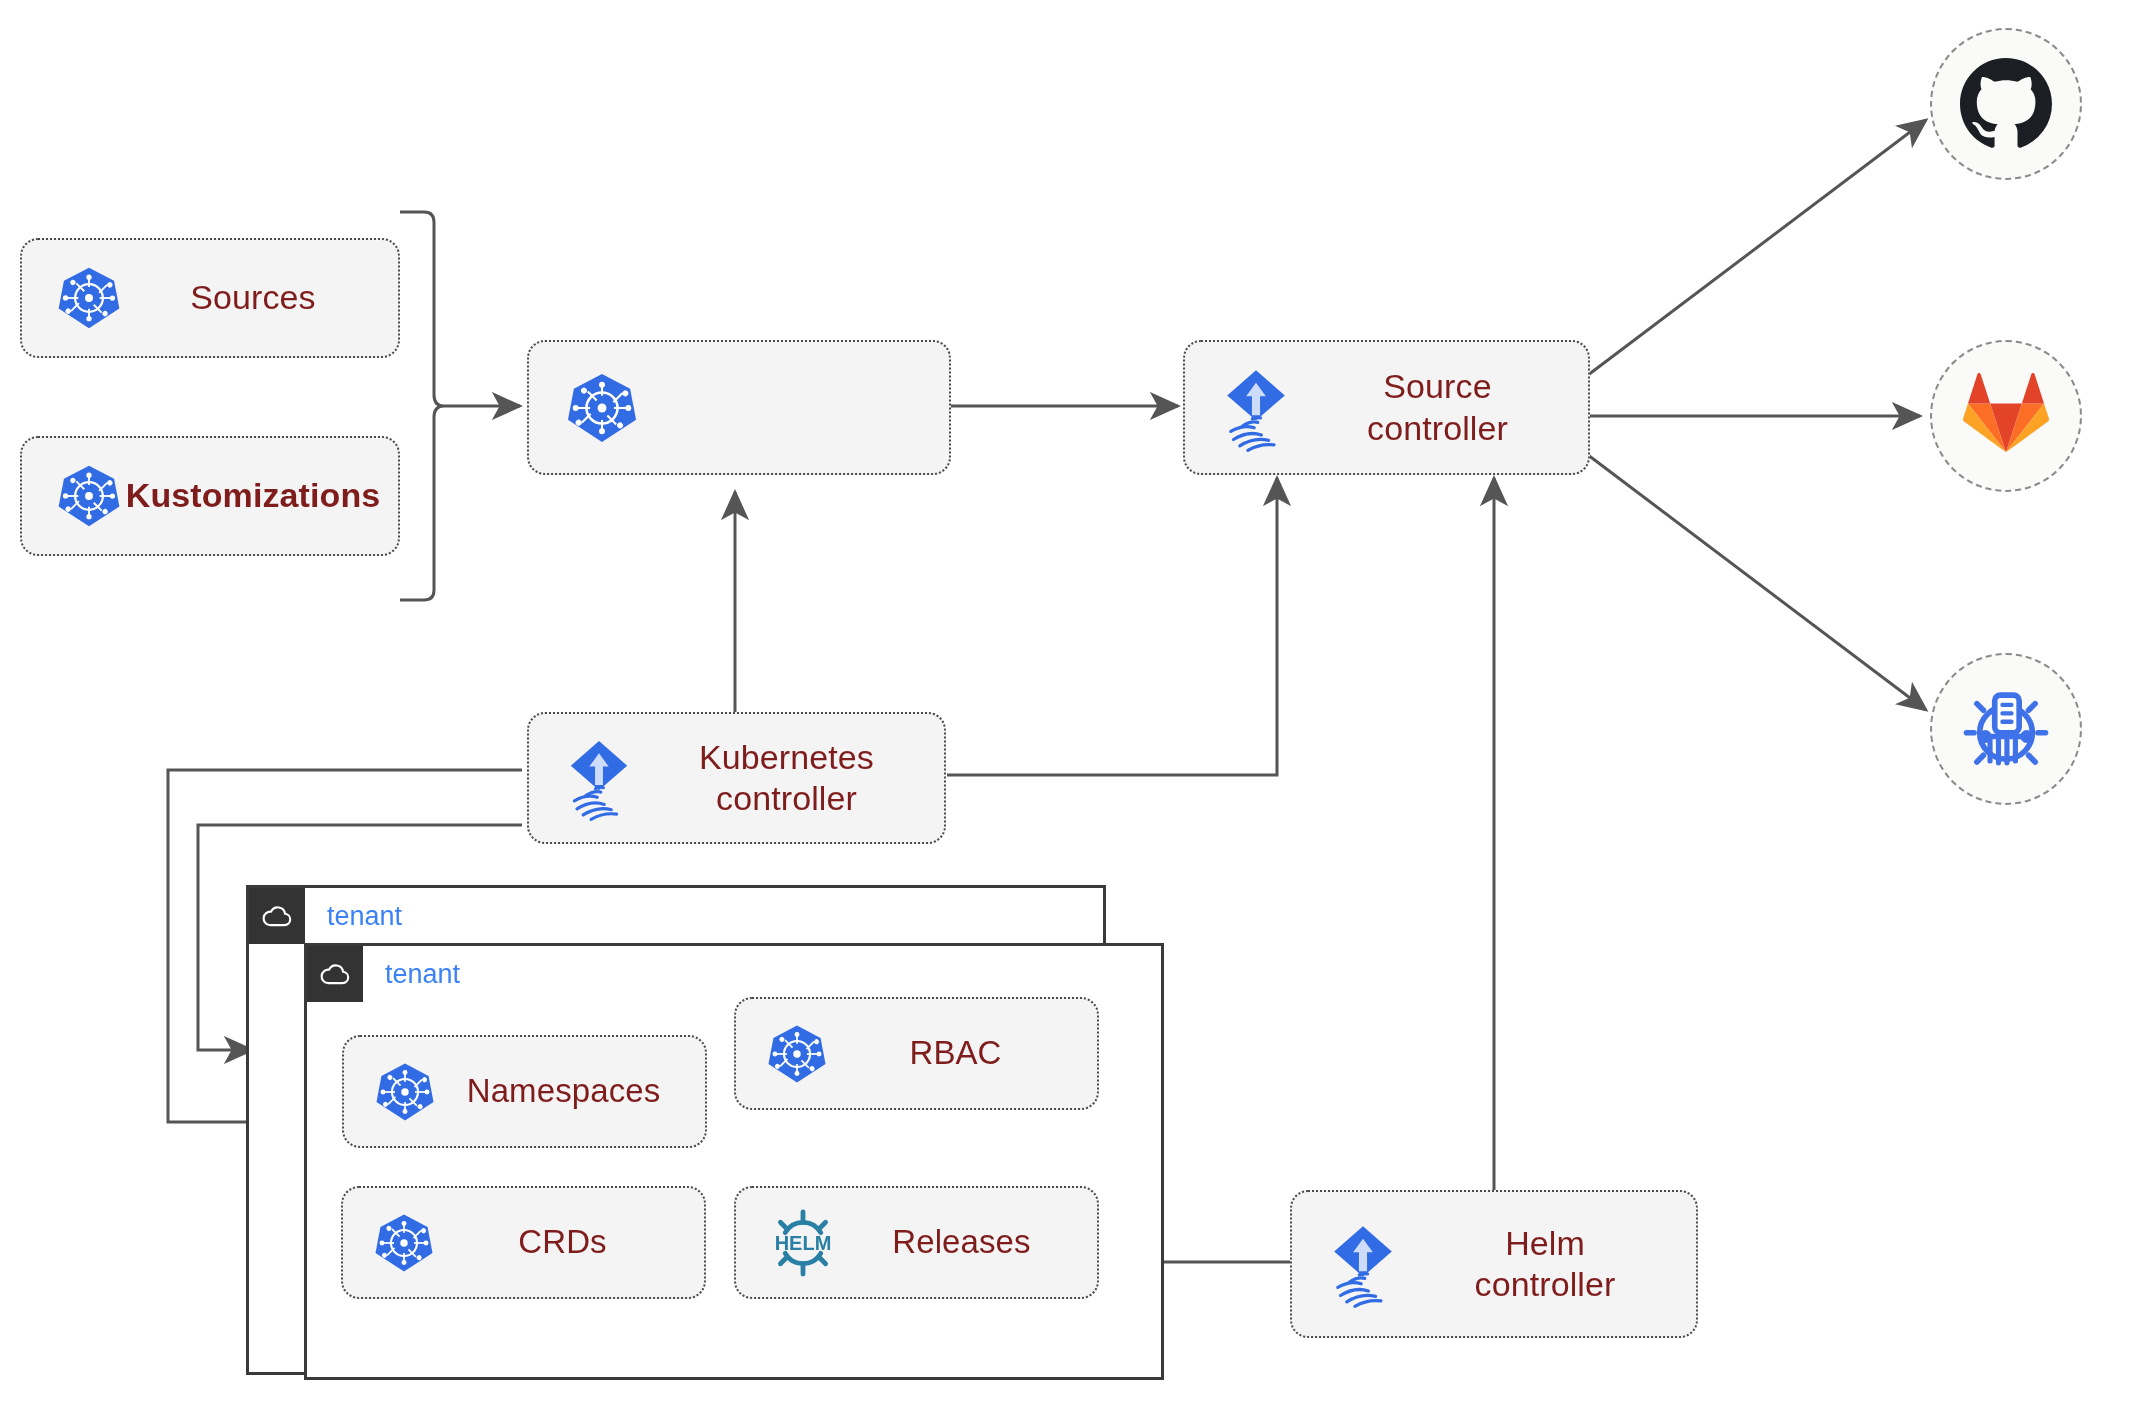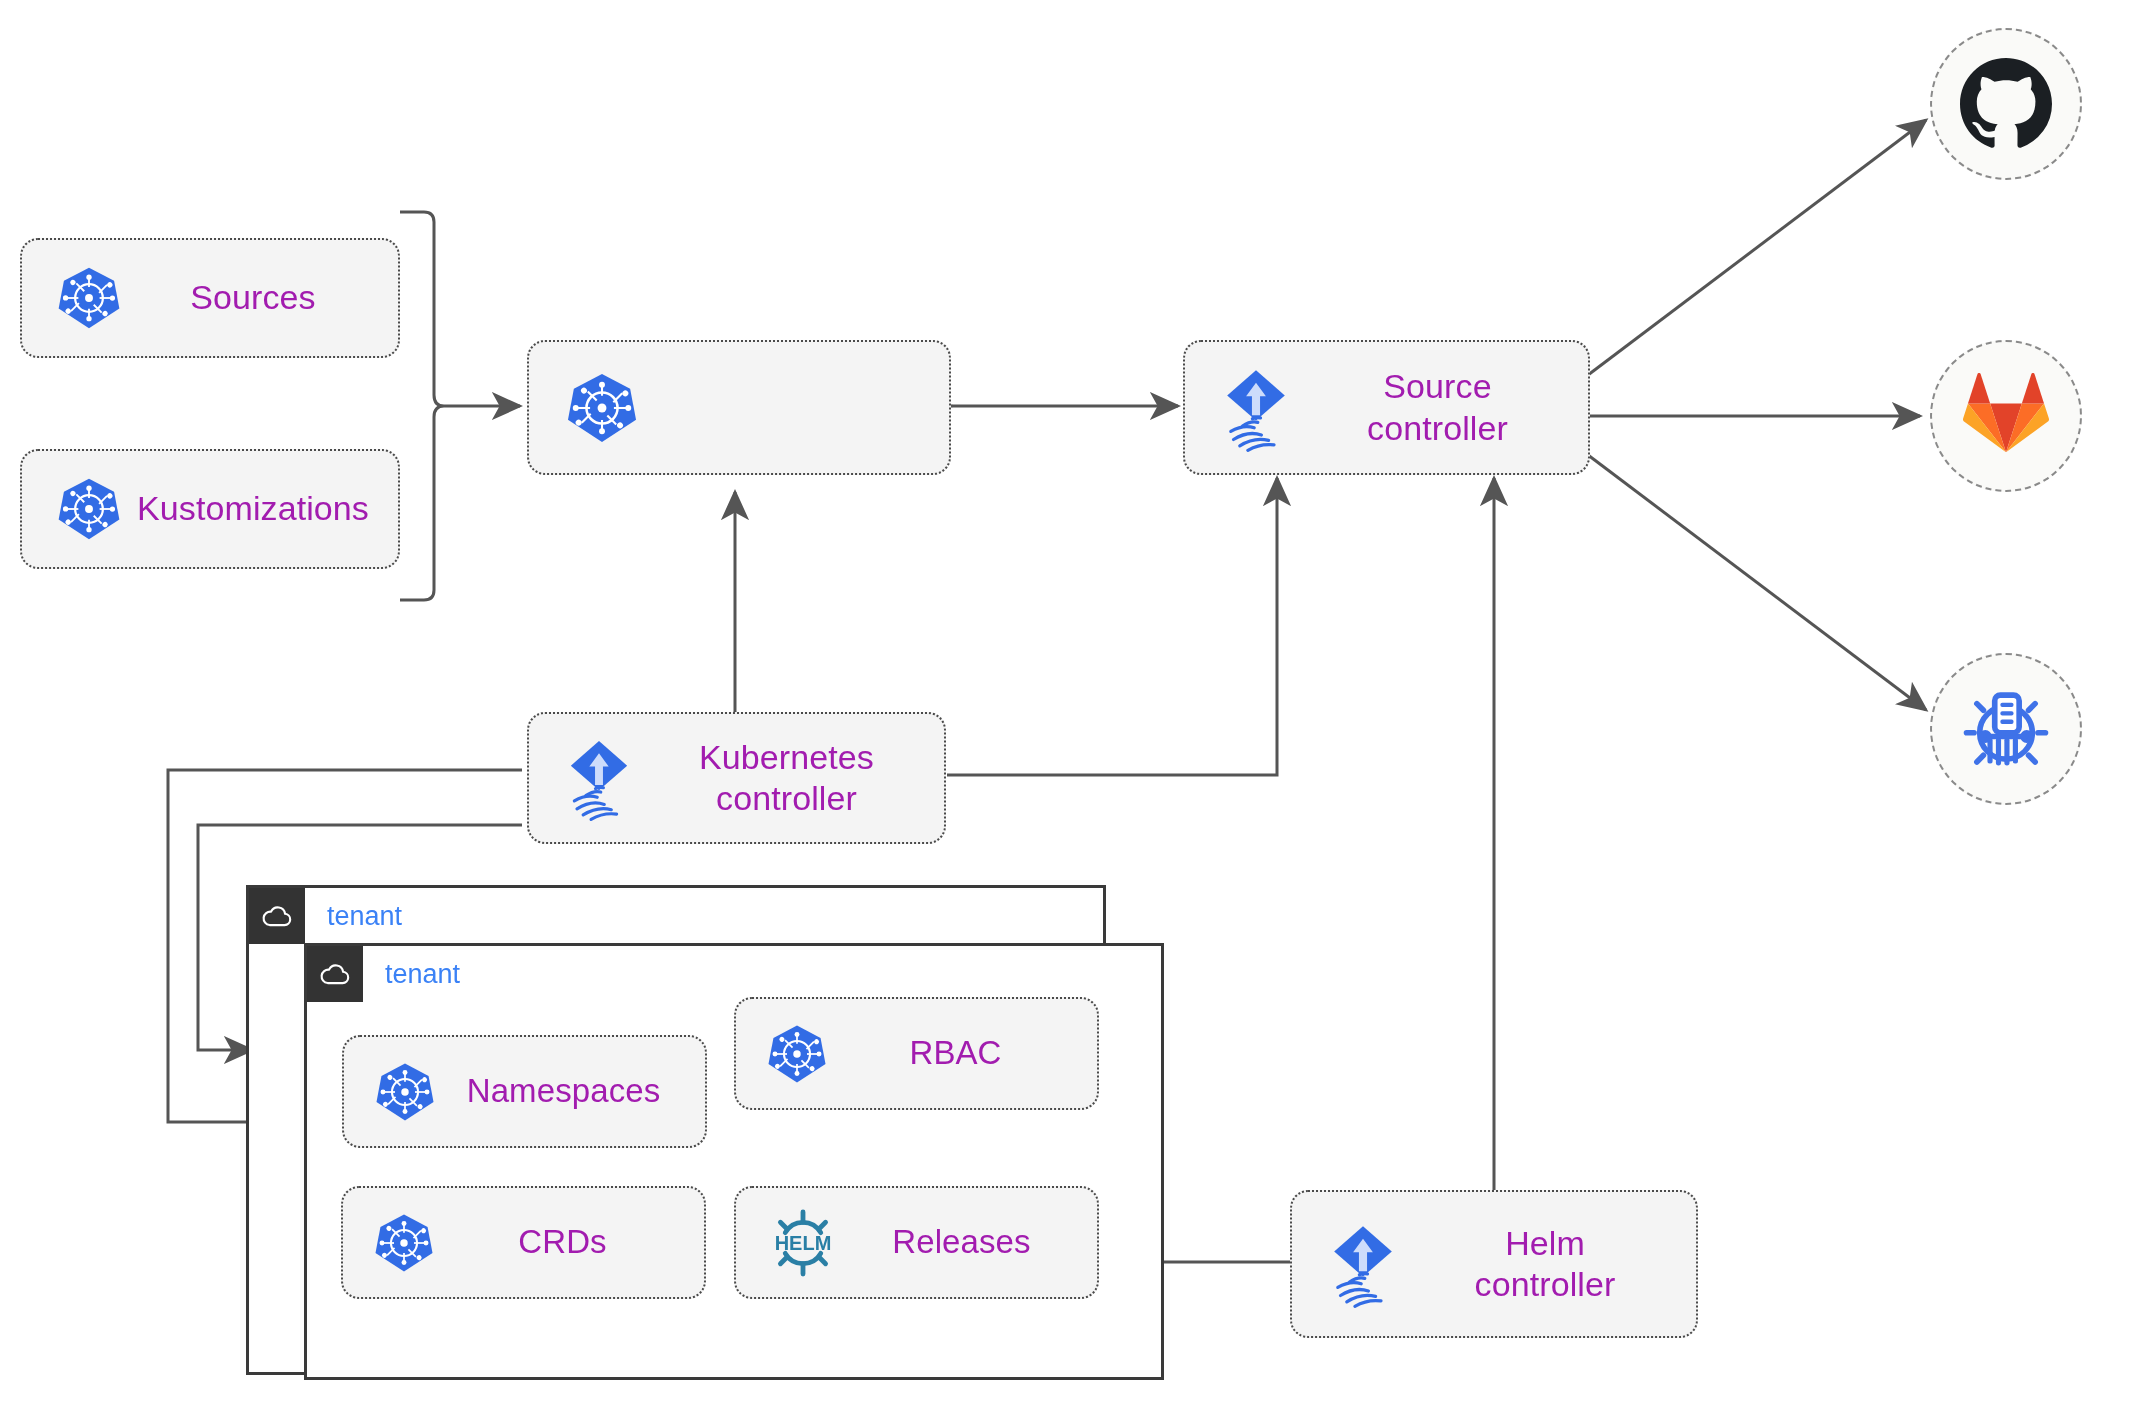--- a/index.html
+++ b/index.html
@@ -18,21 +18,21 @@
     background:#f4f4f4;
     border:2.5px dotted #4a4a4a;
     border-radius:18px;
     display:flex;align-items:center;
     box-sizing:border-box;
     z-index:5;
   }
   .node .ico{flex:0 0 auto;display:flex;align-items:center;justify-content:center;}
   .node .lbl{
     flex:1 1 auto;text-align:center;
-    color:#a21caf;font-size:34px;line-height:1.22;
+    color:#7f1d1d;font-size:34px;line-height:1.22;
     letter-spacing:.1px;
     white-space:pre-line;
     padding-right:14px;
   }
 
   
   .tenant{
     position:absolute;
     background:#ffffff;
     border:3px solid #3a3a3a;
@@ -150,21 +150,21 @@
           <path d="M14.5 53.9a4 4 0 1 1 0-8 4 4 0 0 1 0 8z"></path>
           <path d="M29.8 28.8l2-2 12 12-2 2z"></path>
           <path d="M28.3 23.5a4 4 0 1 1-5.7 5.6 4 4 0 0 1 5.7-5.6z"></path>
           <circle cx="50" cy="50" r="21" fill="none" stroke="#ffffff" stroke-width="3.4"></circle>
         </g>
       </svg>
     </span>
     <span class="lbl">Sources</span>
   </div>
 
-  <div class="node" style="left:20px;top:449px;width:380px;height:120px;">
+  <div class="node" style="left:20px;top:436px;width:380px;height:120px;font-weight:bold;">
     <span class="ico" style="margin-left:34px;">
       <svg width="66" height="66" viewBox="0 0 100 100">
         <polygon points="50,4 88,24 96,66 50,96 4,66 12,24" fill="#326CE5"></polygon>
         <g fill="#ffffff">
           <circle cx="50" cy="50" r="6"></circle>
           <path d="M48.6 16.4h2.8v17h-2.8z"></path>
             <path d="M50 14.5a4 4 0 1 1 0 8 4 4 0 0 1 0-8z"></path>
           <path d="M76.3 29.1l2 2-12 12-2-2z"></path>
             <path d="M78.7 27.3a4 4 0 1 1 5.7 5.7 4 4 0 0 1-5.7-5.7z"></path>
           <path d="M83.1 48.6v2.8h-17v-2.8z"></path>

